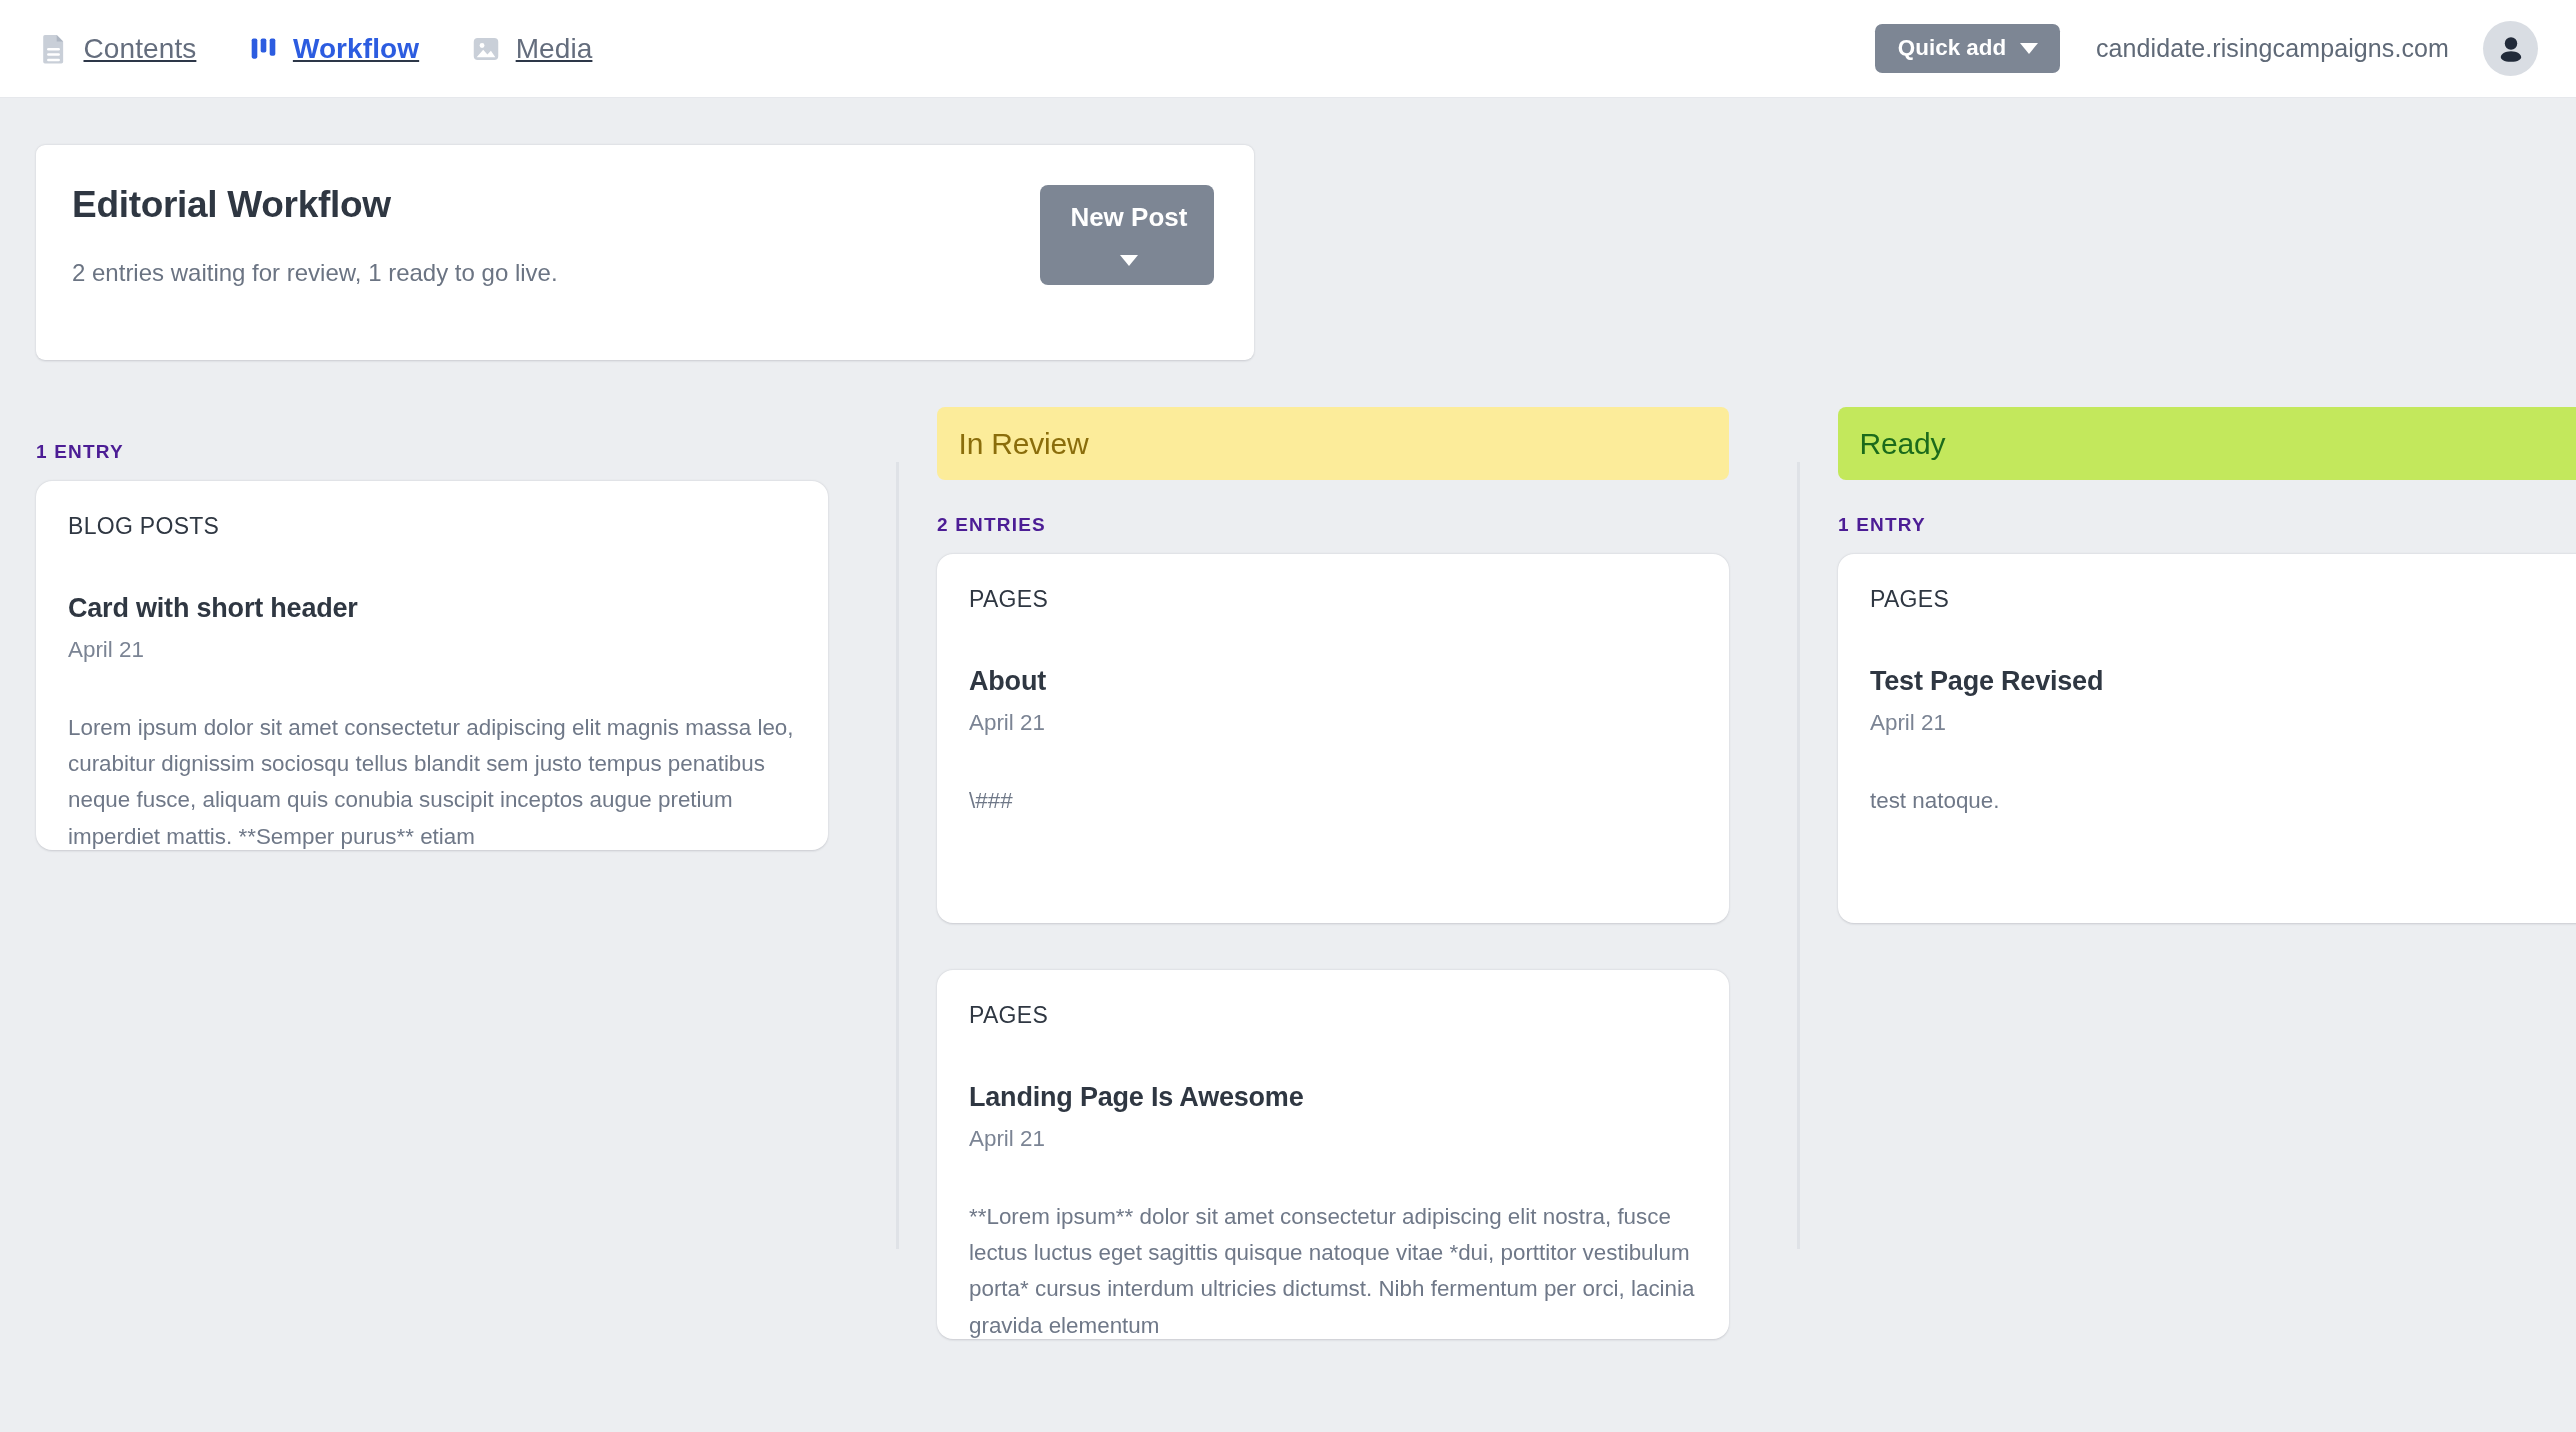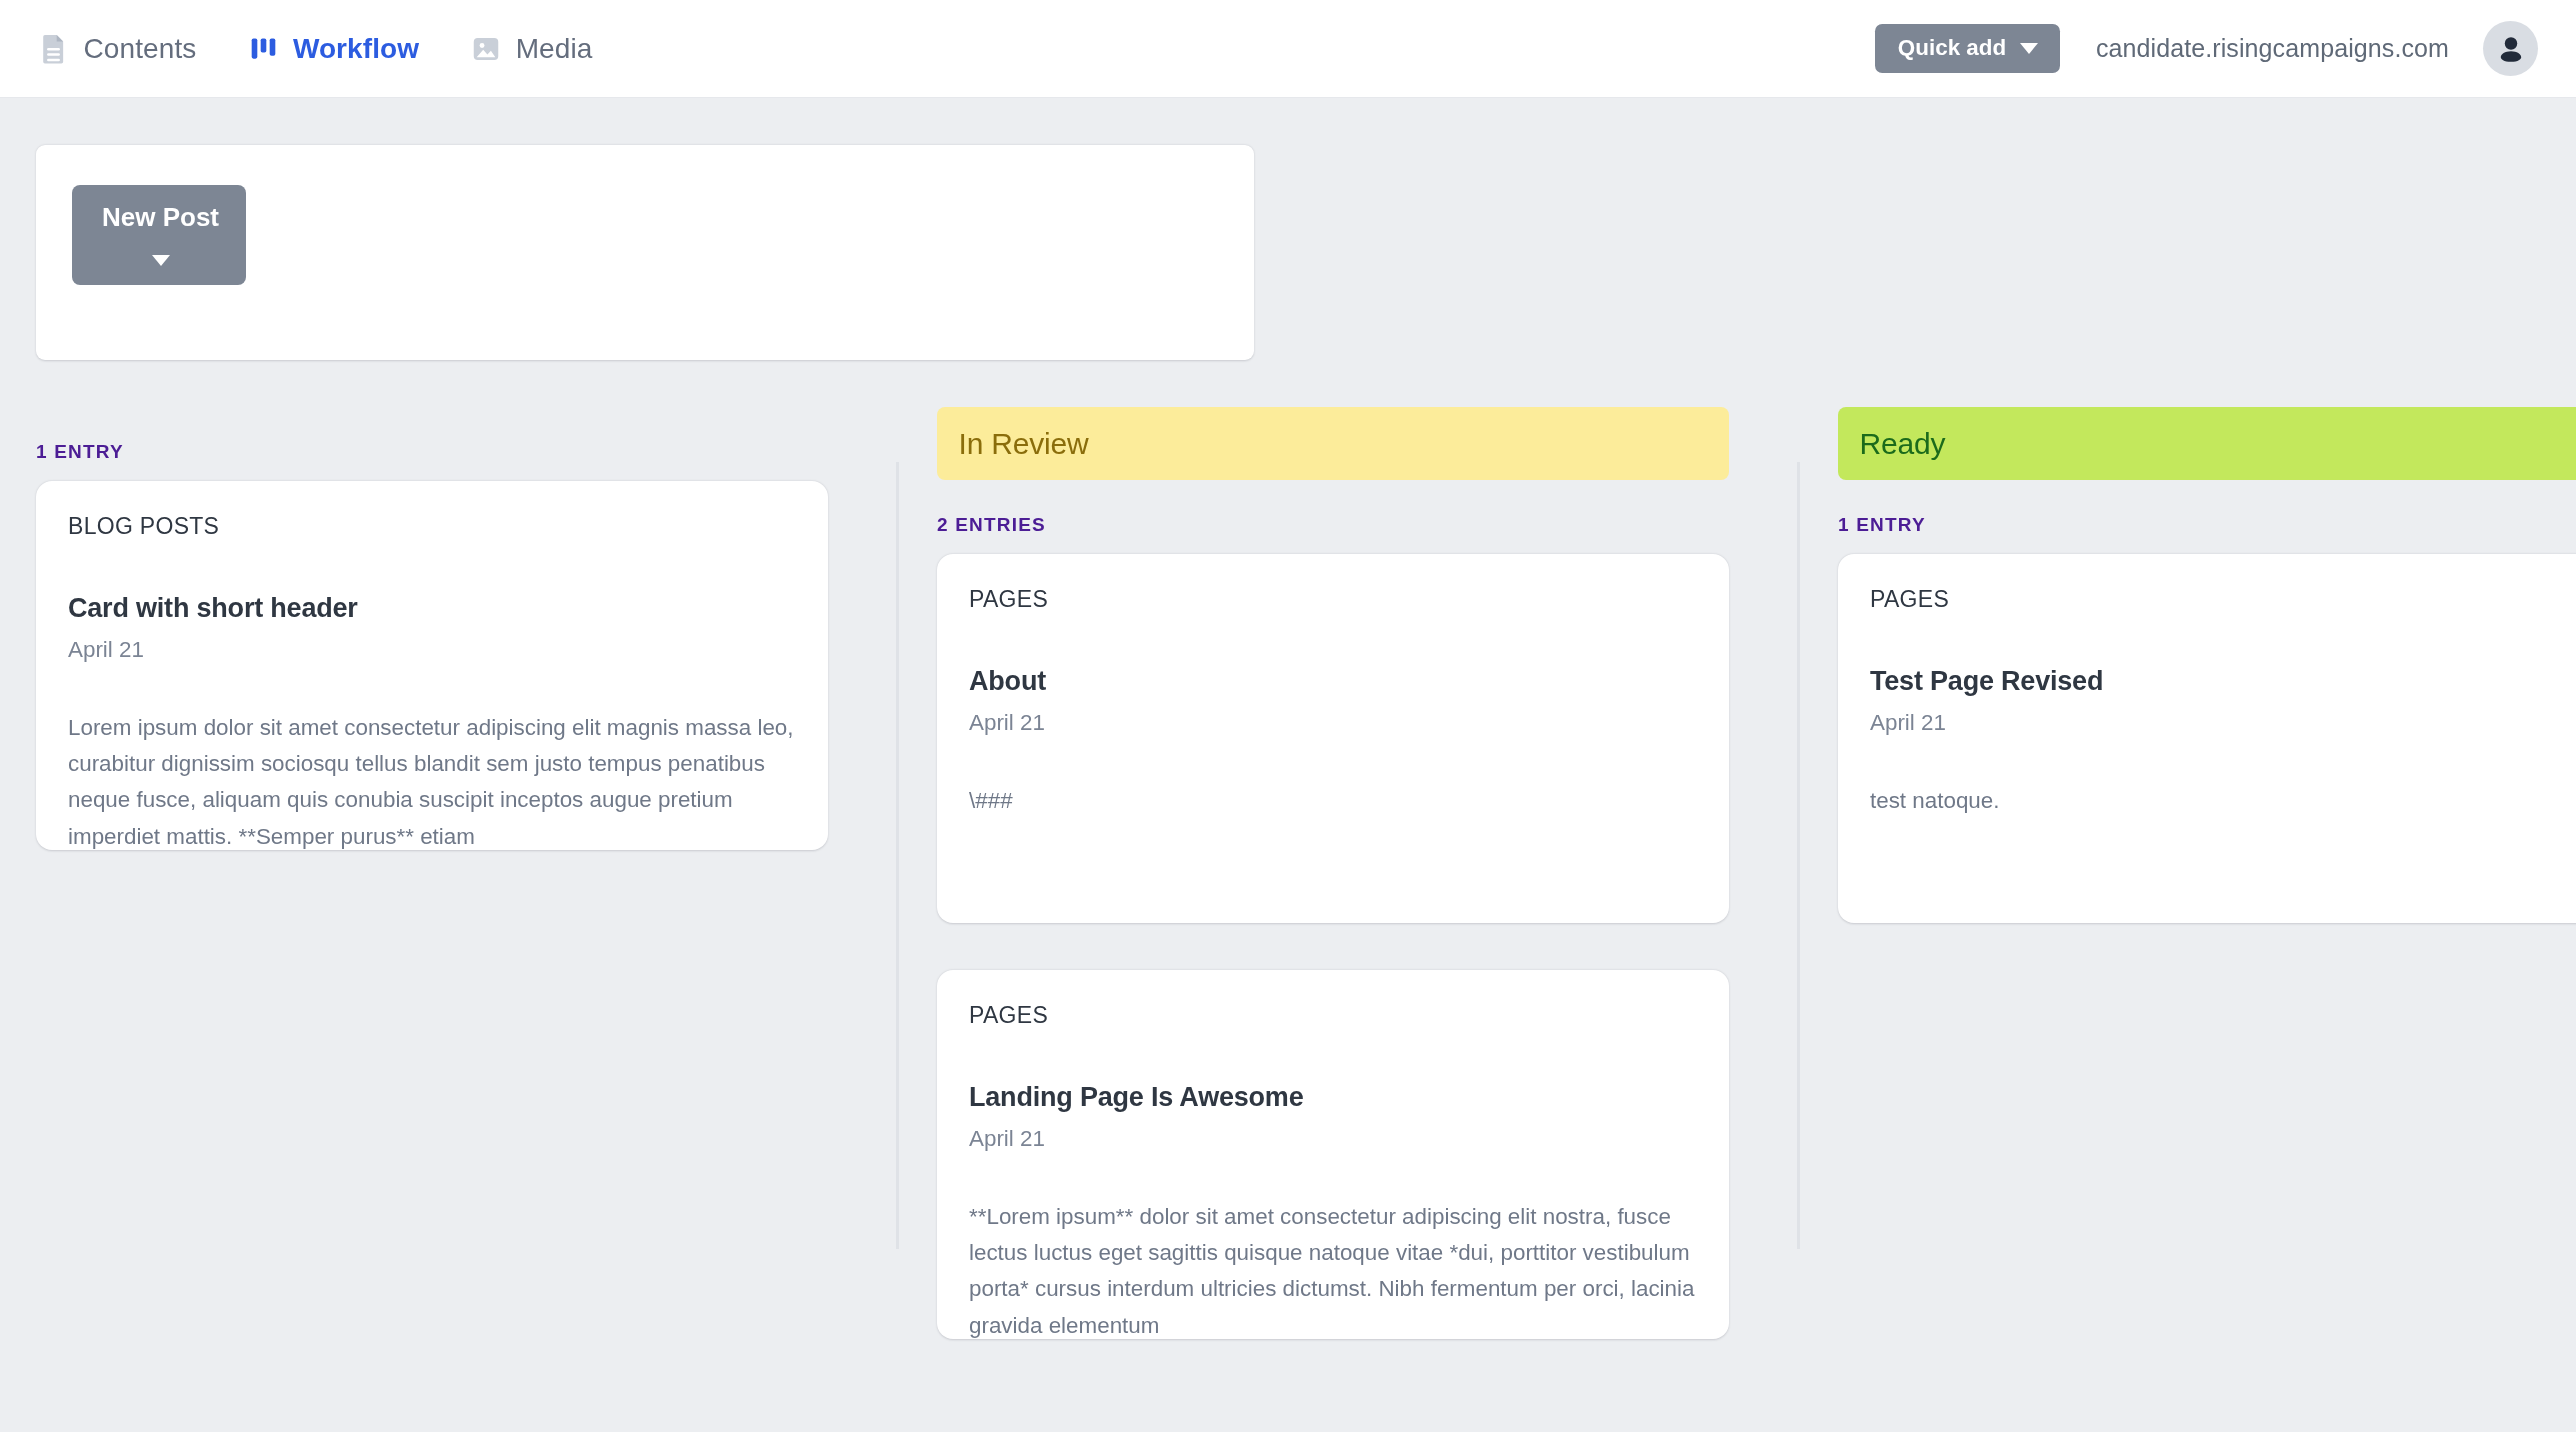--- a/index.html
+++ b/index.html
@@ -25,20 +25,21 @@
     align-items: center;
     padding: 0 38px 0 39px;
     border-bottom: 0.9px solid #e6e8ec;
     position: relative;
   }
 
   .nav-left {
     display: flex;
     align-items: center;
     gap: 52px;
+    text-decoration: underline;
   }
 
   .nav-item {
     display: flex;
     align-items: center;
     gap: 15px;
     cursor: pointer;
     text-decoration: none;
   }
 
@@ -315,20 +316,24 @@
         <circle cx="12" cy="8.1" r="4.4" fill="#222b3a"></circle>
         <path d="M12 13.6c-4.2 0-7.2 2.1-7.2 4.2 0 1.5 2.1 3.2 7.2 3.2s7.2-1.7 7.2-3.2c0-2.1-3-4.2-7.2-4.2z" fill="#222b3a"></path>
       </svg>
     </div>
   </div>
 </div>
 
 <div class="main">
 
   <div class="summary-card">
+    <div class="summary-text">
+      <div class="summary-title">Editorial Workflow</div>
+      <div class="summary-sub">2 entries waiting for review, 1 ready to go live.</div>
+    </div>
     <button class="new-post-btn">
       <span>New Post</span>
       <span class="caret-down"></span>
     </button>
   </div>
 
   <div class="board">
 
     <div class="column">
       <div class="col-count">1 ENTRY</div>

